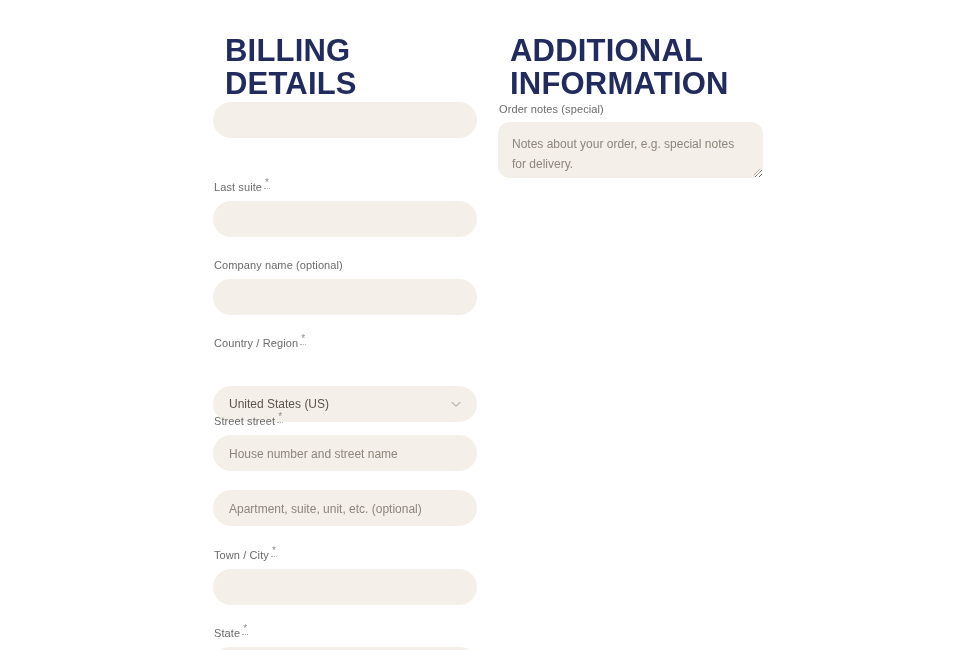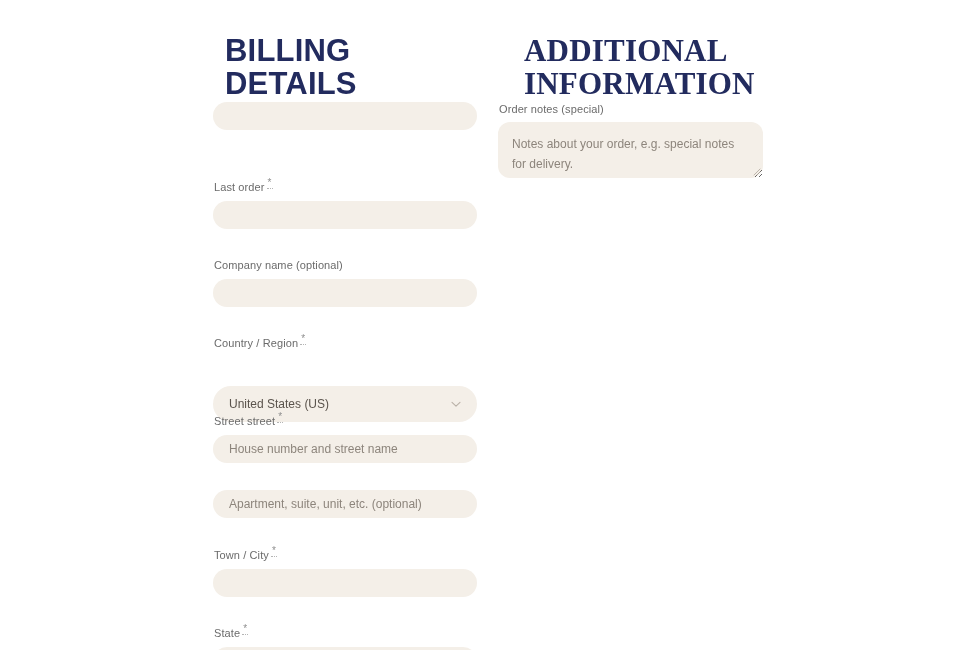--- a/index.html
+++ b/index.html
@@ -48,23 +48,22 @@
   }
   .col-billing .section-title {
     position: absolute;
     top: 22px;
     left: 0;
     width: 230px;
   }
   .col-additional .section-title {
     position: absolute;
     top: 22px;
-    left: 14px;
-    width: 265px;
-    font-family: Liberation Serif, serif;
+    left: 0;
+    width: 265px;
   }
 
   .field {
     position: absolute;
     left: 0;
     width: 264px;
   }
 
   .field-label {
     display: block;
@@ -82,27 +81,27 @@
     line-height: 0;
     border-bottom: 1px dotted #b5b5b5;
     padding: 0 1px;
     margin-left: 2px;
   }
 
   .input-pill {
     display: block;
     box-sizing: border-box;
     width: 264px;
-    height: 28px;
+    height: 36px;
     background: #f4efe8;
     border: none;
     border-radius: 20px;
     padding: 0 16px;
     font-family: "Liberation Sans", sans-serif;
-    font-size: 12px;
+    font-size: 16px;
     color: #4a443e;
     outline: none;
   }
   .input-pill::placeholder {
     color: #8d857c;
     opacity: 1;
     font-size: 12px;
   }
 
   .select-wrap {
@@ -183,21 +182,21 @@
   <div class="col col-billing">
 
     <h2 class="section-title">Billing Details</h2>
 
     <div class="field" style="top:102px">
       <input class="input-pill" type="text" placeholder="" style="">
     </div>
 
     <div class="field" style="top:180px">
       <label class="field-label">
-        <span>Last order</span><span class="req">*</span>
+        <span>Last suite</span><span class="req">*</span>
       </label>
       <input class="input-pill" type="text" placeholder="" style="">
     </div>
 
     <div class="field" style="top:258px">
       <label class="field-label">
         <span>Company name (optional)</span>
       </label>
       <input class="input-pill" type="text" placeholder="" style="">
     </div>

